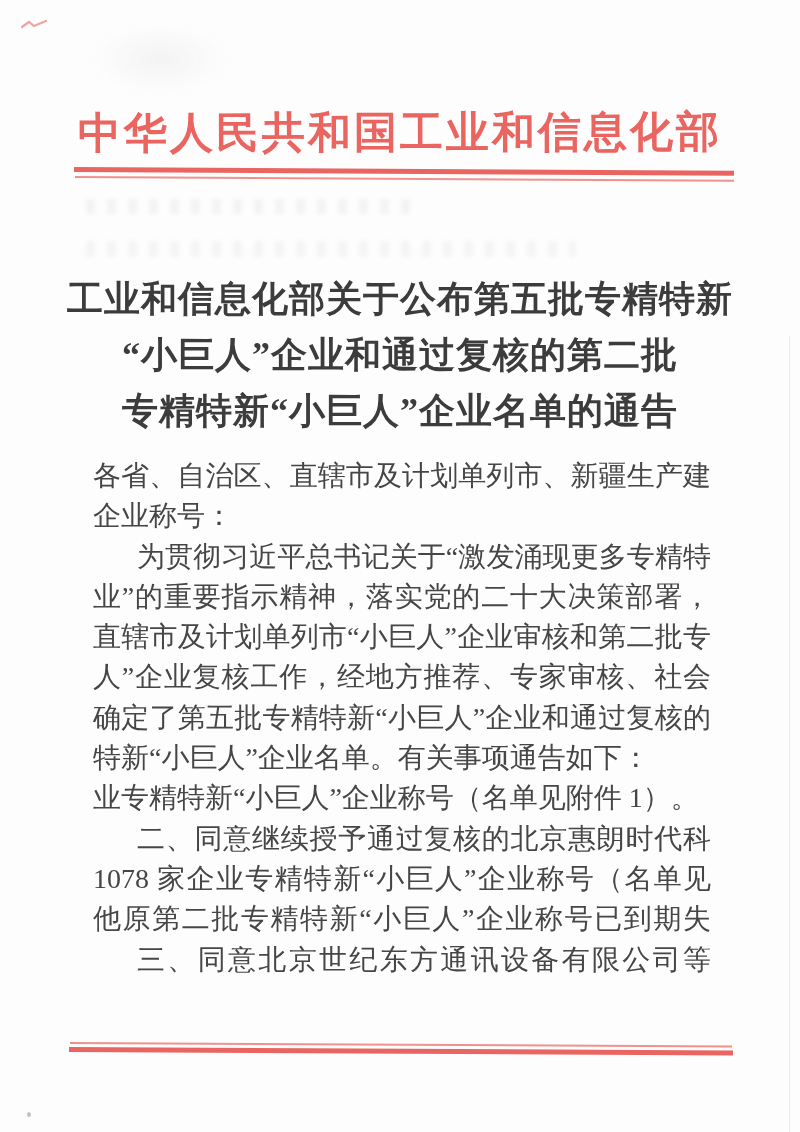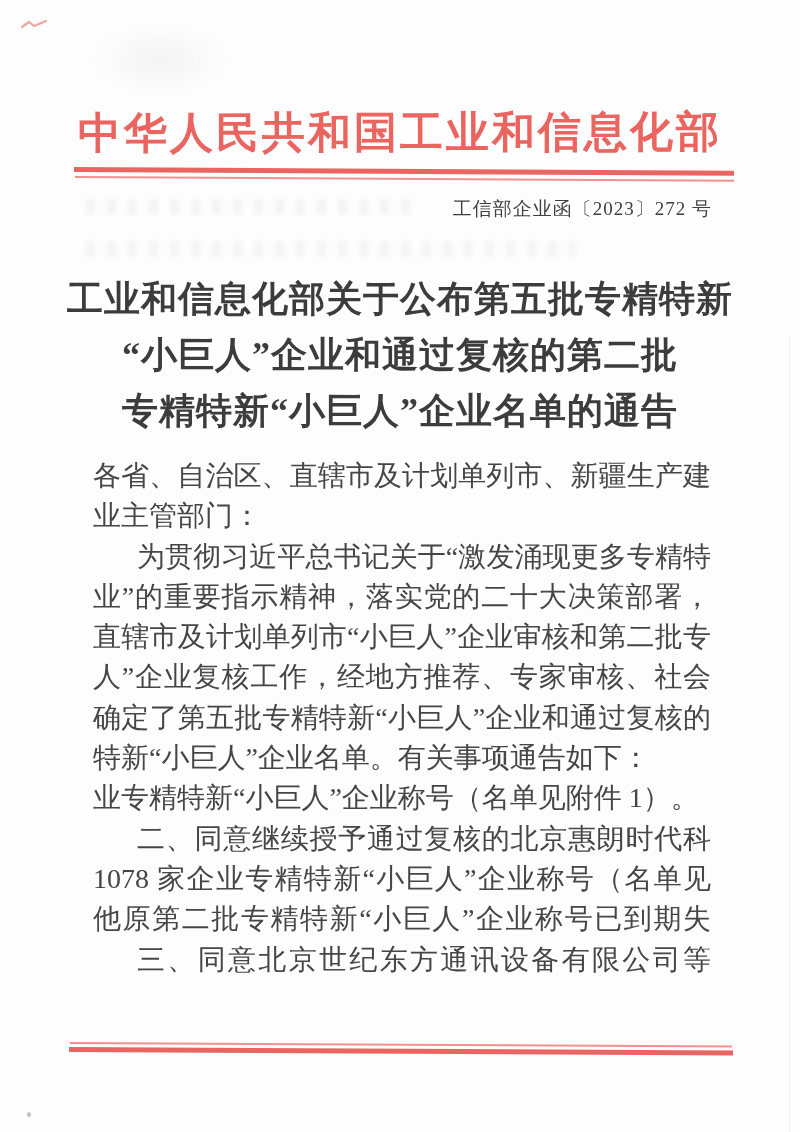--- a/index.html
+++ b/index.html
@@ -89,32 +89,31 @@
       <path d="M2 9 L9 4 L14 8 L26 3" stroke="#e66a64" stroke-width="2.2" fill="none" stroke-linecap="round" opacity="0.8"></path>
     </svg>
   </div>
 
   <h1 class="letterhead">中华人民共和国工业和信息化部</h1>
 
   <div class="rule rule-top-thick"></div>
   <div class="rule rule-top-thin"></div>
 
   <div class="ghost ghost-1"></div>
-  <div class="doc-number">工信部企业函〔2023〕272 号</div>
   <div class="ghost ghost-2"></div>
 
   <div class="doc-title">
       <div class="title-line">工业和信息化部关于公布第五批专精特新</div>
       <div class="title-line">“小巨人”企业和通过复核的第二批</div>
       <div class="title-line">专精特新“小巨人”企业名单的通告</div>
     </div>
 
   <div class="doc-body">
       <div class="body-line">各省、自治区、直辖市及计划单列市、新疆生产建设兵团中小企</div>
-      <div class="body-line no-fill">业主管部门：</div>
+      <div class="body-line no-fill">企业称号：</div>
       <div class="body-line indent">为贯彻习近平总书记关于“激发涌现更多专精特新中小企</div>
       <div class="body-line">业”的重要指示精神，落实党的二十大决策部署，今年我部启动</div>
       <div class="body-line">直辖市及计划单列市“小巨人”企业审核和第二批专精特新“小巨</div>
       <div class="body-line">人”企业复核工作，经地方推荐、专家审核、社会公示等程序，</div>
       <div class="body-line">确定了第五批专精特新“小巨人”企业和通过复核的第二批专精</div>
       <div class="body-line no-fill">特新“小巨人”企业名单。有关事项通告如下：</div>
       <div class="body-line no-fill">业专精特新“小巨人”企业称号（名单见附件 1）。</div>
       <div class="body-line indent">二、同意继续授予通过复核的北京惠朗时代科技有限公司等</div>
       <div class="body-line">1078 家企业专精特新“小巨人”企业称号（名单见附件 2）。其</div>
       <div class="body-line no-fill">他原第二批专精特新“小巨人”企业称号已到期失效。</div>

